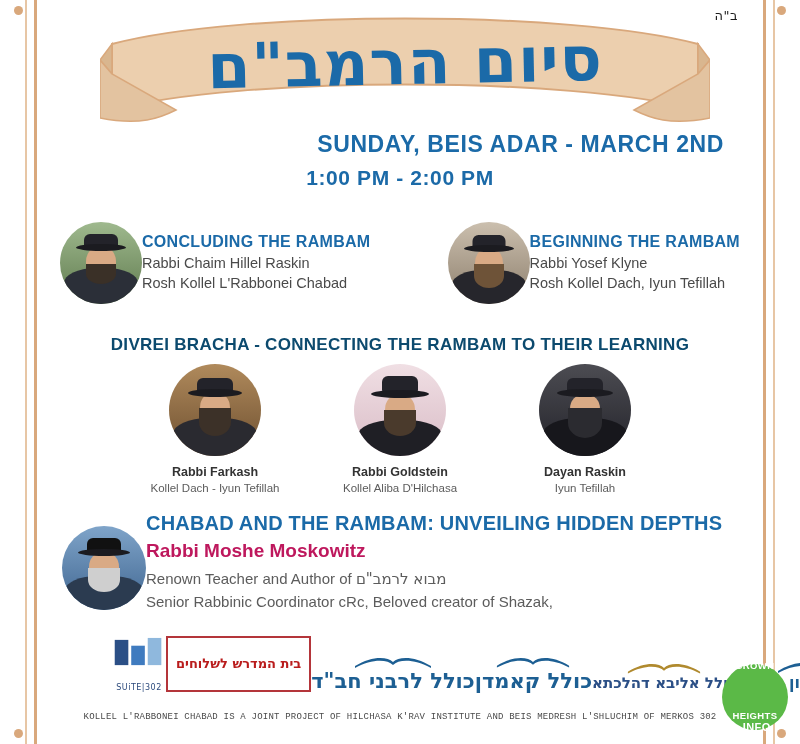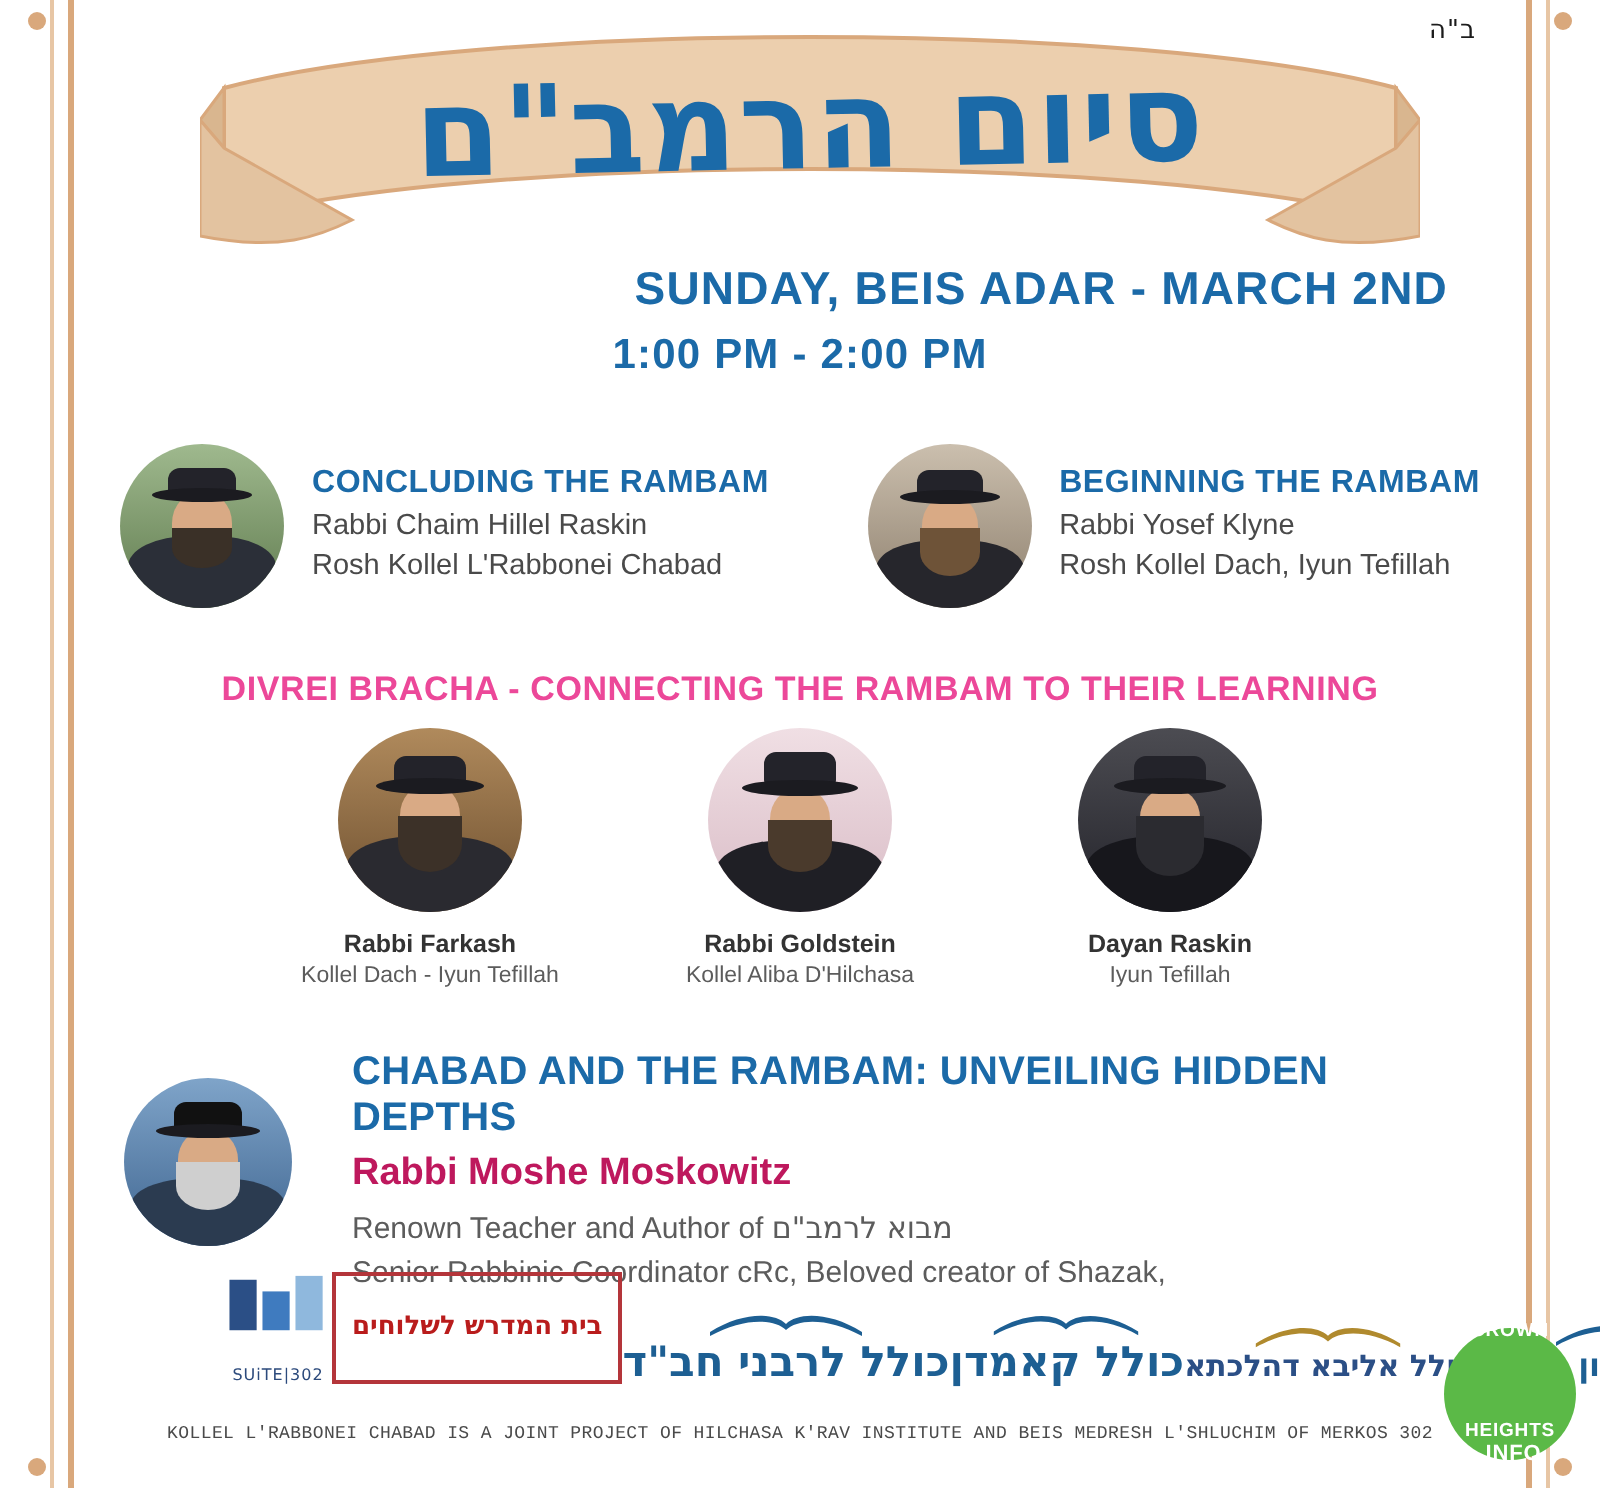--- a/index.html
+++ b/index.html
@@ -108,21 +108,20 @@
     position: absolute;
     top: 222px;
     left: 60px;
     width: 680px;
     display: flex;
     justify-content: space-between;
   }
   .spk {
     display: flex;
     align-items: center;
-    gap: 14px;
   }
   .spk .photo {
     width: 82px;
     height: 82px;
     border-radius: 50%;
     flex: 0 0 82px;
     overflow: hidden;
     position: relative;
   }
   .spk-text .head {
@@ -145,21 +144,21 @@
 
   
   .divrei-head {
     position: absolute;
     top: 335px;
     left: 0;
     width: 800px;
     text-align: center;
     font-size: 17px;
     font-weight: bold;
-    color: #ec4899;
+    color: #0c4a6e;
     letter-spacing: 0.3px;
   }
   .three-row {
     position: absolute;
     top: 364px;
     left: 130px;
     width: 540px;
     display: flex;
     justify-content: space-between;
   }
@@ -186,22 +185,21 @@
     color: #5c5c5c;
   }
 
   
   .feature {
     position: absolute;
     top: 512px;
     left: 62px;
     width: 690px;
     display: flex;
-    gap: 30px;
-    margin-top: 13px;
+    gap: 0;
   }
   .feature .photo {
     width: 84px;
     height: 84px;
     border-radius: 50%;
     flex: 0 0 84px;
     overflow: hidden;
     position: relative;
     margin-top: 14px;
   }

